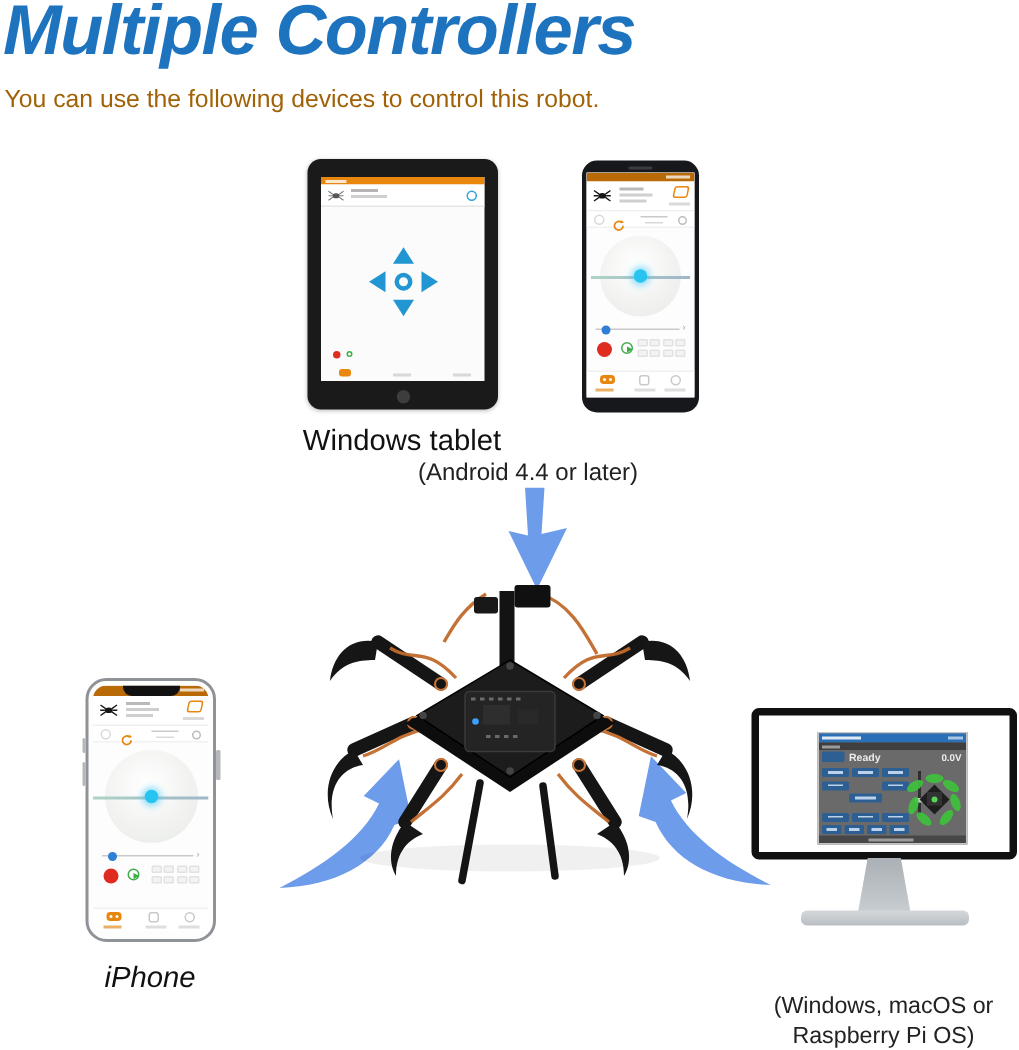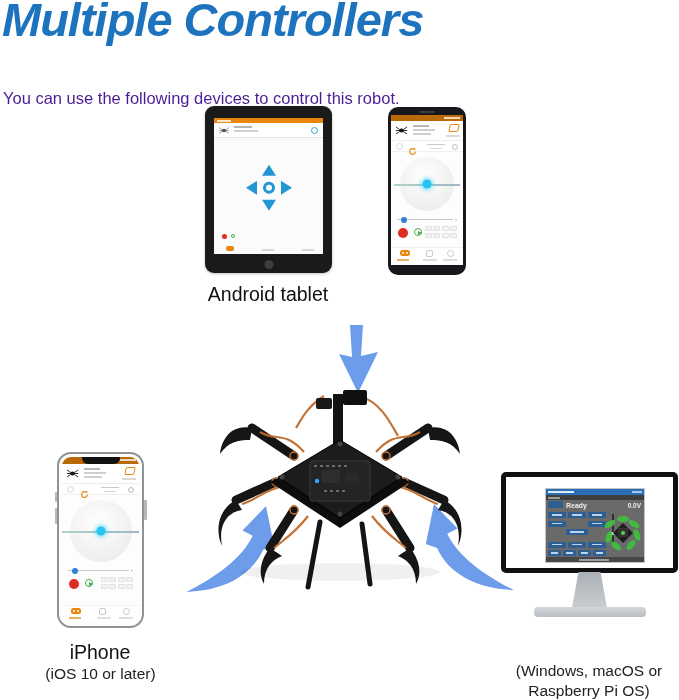--- a/index.html
+++ b/index.html
@@ -8,21 +8,21 @@
     --btn-red:#e02b20; --btn-green:#3fae49; --pc-blue:#2a70b8;
     --pc-btn-blue:#2d5f93; --viz-green:#3ec23c;
   }
   *{margin:0;padding:0;box-sizing:border-box;}
   html,body{background:#fff;}
   .canvas{position:relative;width:679px;height:700px;background:#fff;overflow:hidden;
           font-family:"Liberation Sans",sans-serif;}
   
   .title{position:absolute;left:2px;top:-7px;font-size:47px;font-weight:bold;font-style:italic;
          color:var(--accent-blue);letter-spacing:-1px;line-height:1.15;white-space:nowrap;}
-  .subtitle{position:absolute;left:3px;top:57px;font-size:16.5px;color:#4c1d95;white-space:nowrap;margin-top:32px;}
+  .subtitle{position:absolute;left:3px;top:57px;font-size:16.5px;color:#a16207;white-space:nowrap;}
   
   .devlabel{position:absolute;text-align:center;font-size:19.5px;color:#111;}
   .devsub{position:absolute;text-align:center;font-size:15.5px;color:#222;line-height:1.3;}
   
   .tablet{position:absolute;left:205px;top:106px;width:127px;height:167px;background:#1a1a1a;
           border-radius:9px;box-shadow:0 1px 3px rgba(0,0,0,.25);}
   .tablet .screen{position:absolute;left:9px;right:9px;top:12px;bottom:19px;background:#fbfbfb;overflow:hidden;}
   .tablet .homebtn{position:absolute;bottom:4px;left:50%;transform:translateX(-50%);
           width:9px;height:9px;border-radius:50%;background:#3d3d3d;}
   .andbar{height:5px;background:var(--app-orange);position:relative;}
@@ -243,21 +243,22 @@
           <span class="g1"></span>
           <span class="g2"></span>
           <i class="t1"></i>
           <i class="t2"></i>
           <i class="t3"></i>
         </div>
       </div>
     </div>
   </div>
 
-  <div class="devlabel" style="left:183px;top:283px;width:170px;">Android tablet</div>
+  <div class="devlabel" style="left:183px;top:283px;width:170px;">Windows tablet</div>
+  <div class="devsub" style="left:252px;top:306px;width:200px;font-size:16px;">(Android 4.4 or later)</div>
 
   <svg class="arrow" style="left:334px;top:325px;" width="52" height="70" viewBox="0 0 52 70">
     <polygon points="16,0 29,0 27,31 44,27 24,68 5,29 18,32" fill="#6d9ceb"></polygon>
   </svg>
 
   <svg class="arrow" style="left:184px;top:502px;" width="118" height="92" viewBox="0 0 115 90">
     <path d="M2 88 C 38 87, 66 72, 77 47 L 88 43 L 80 4 L 57 28 L 67 33 C 56 56, 30 74, 2 88 Z" fill="#6d9ceb"></path>
   </svg>
 
   <svg class="arrow" style="left:398px;top:500px;transform:scaleX(-1);" width="118" height="92" viewBox="0 0 115 90">
@@ -408,22 +409,21 @@
           <span class="g1"></span>
           <span class="g2"></span>
           <i class="t1"></i>
           <i class="t2"></i>
           <i class="t3"></i>
         </div>
       </div>
     </div>
   </div>
 
-  <div class="devlabel" style="left:30px;top:641px;width:140px;">iPhone</div>
-  <div class="devsub" style="left:38px;top:664px;width:125px;">(iOS 10 or later)</div>
+  <div class="devlabel" style="left:30px;top:641px;width:140px;font-style:italic;">iPhone</div>
 
   <div class="monitor">
     <div class="mscreen">
       <div class="appwin">
         <div class="tbar">
             <i></i>
             <u></u>
           </div>
         <div class="mbar">
             <i></i>

